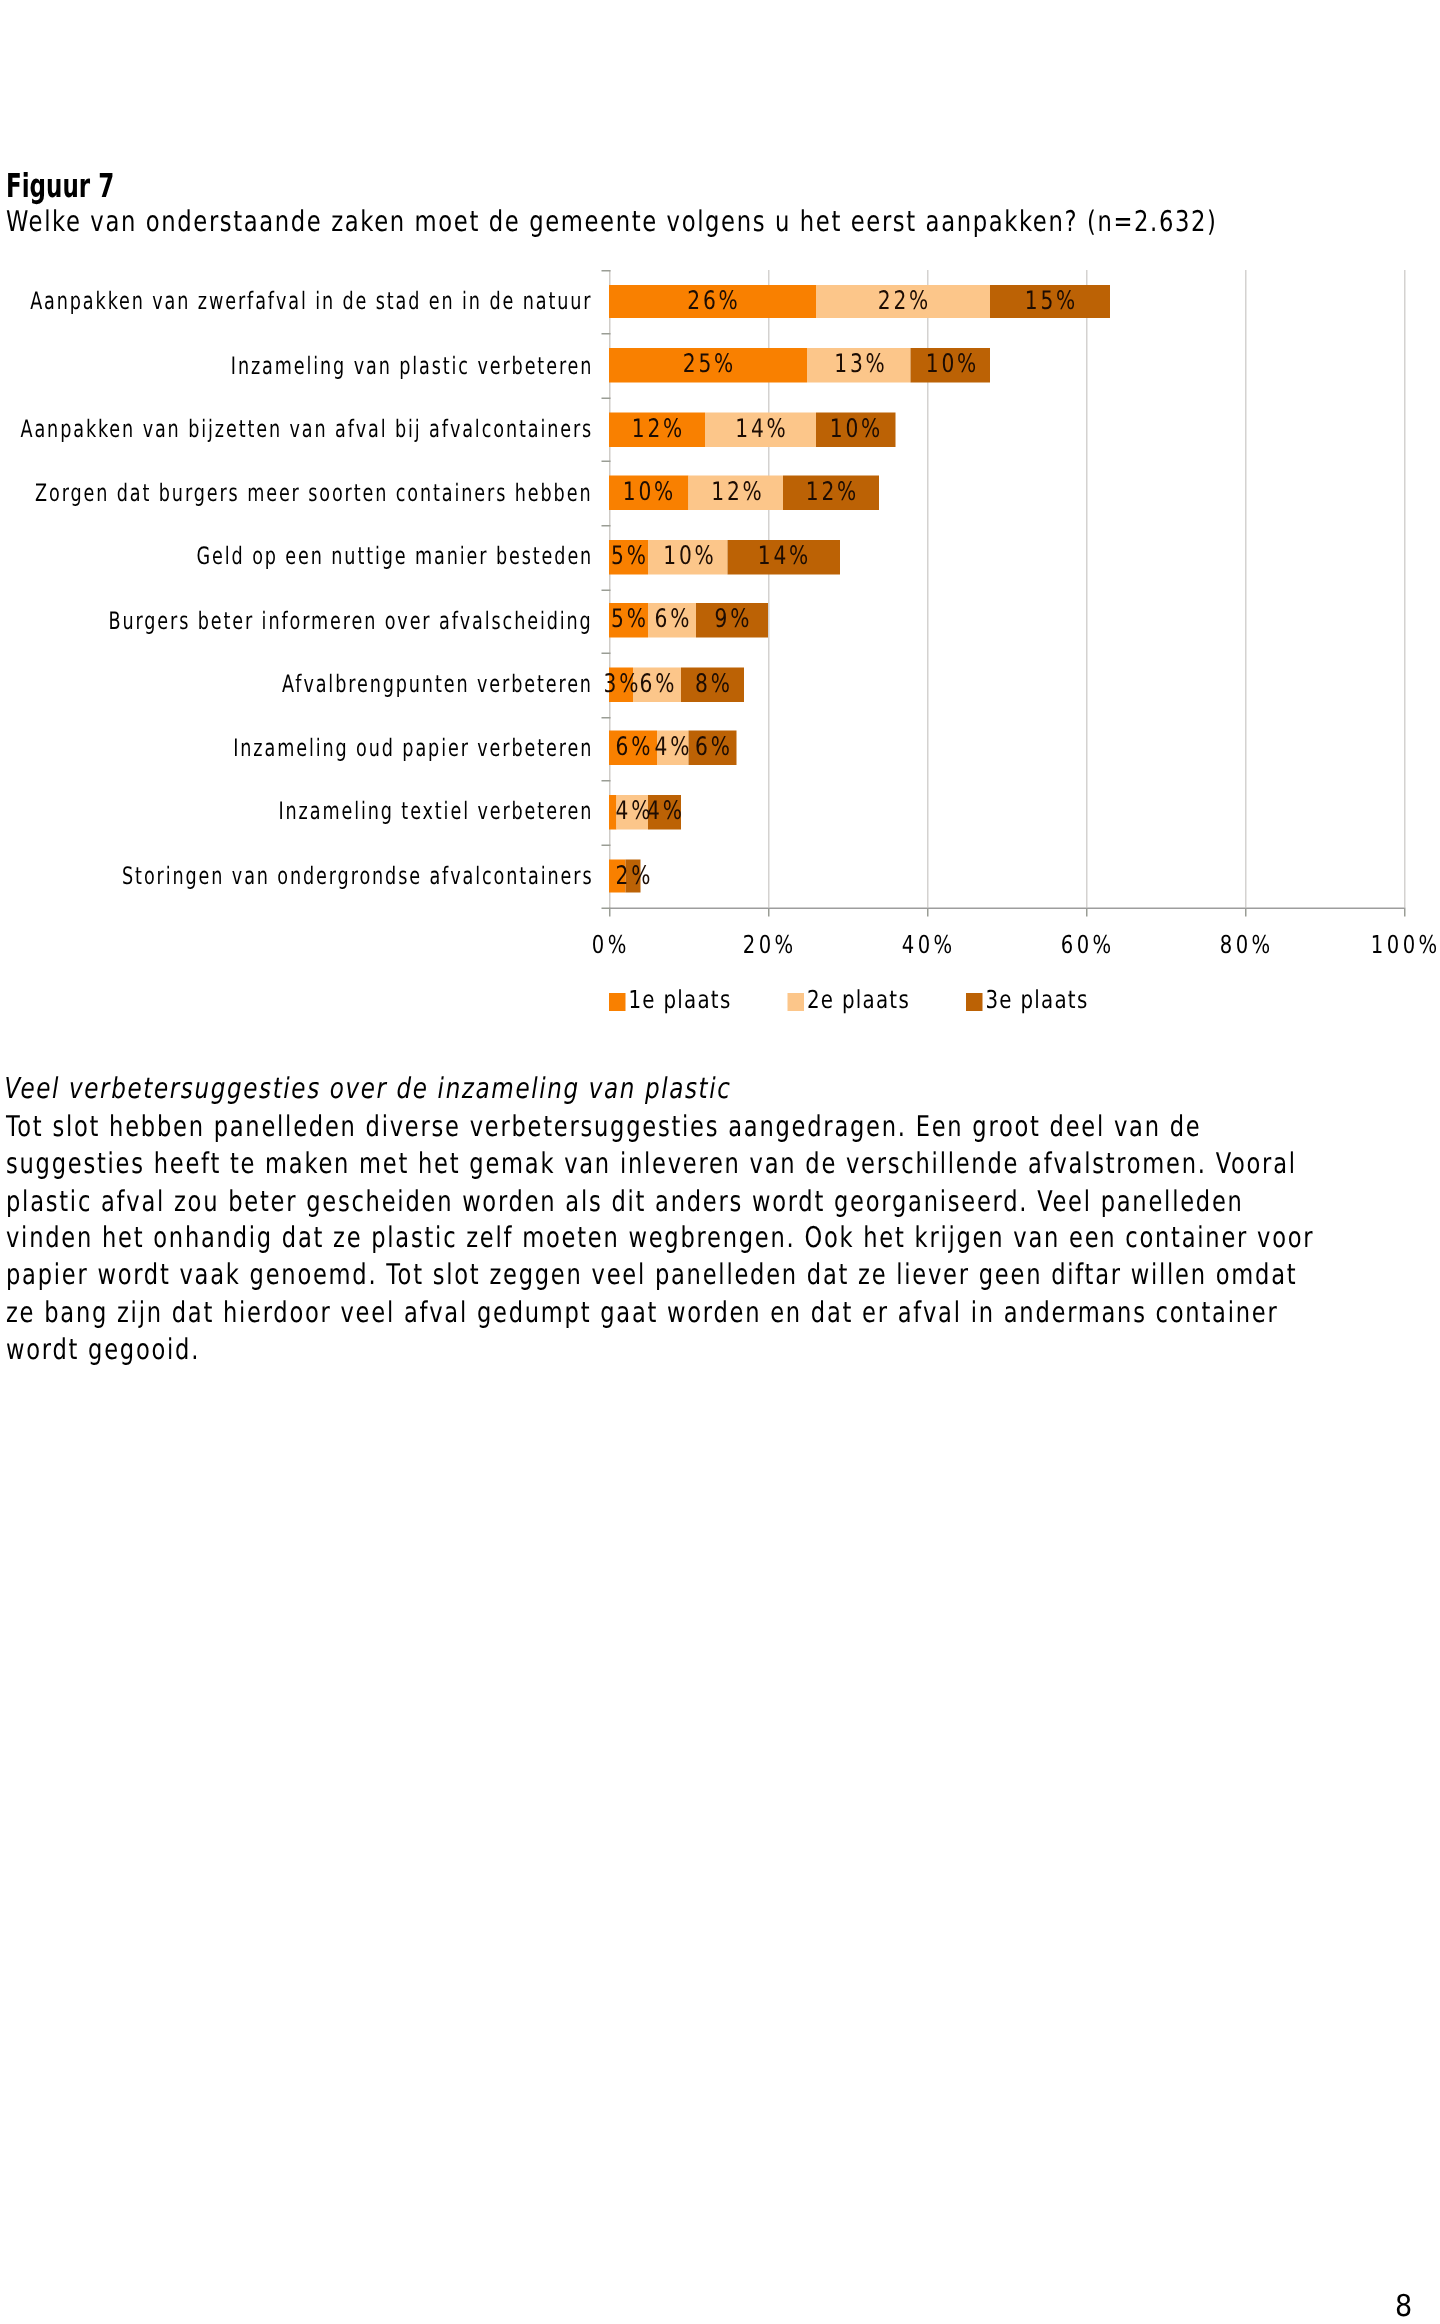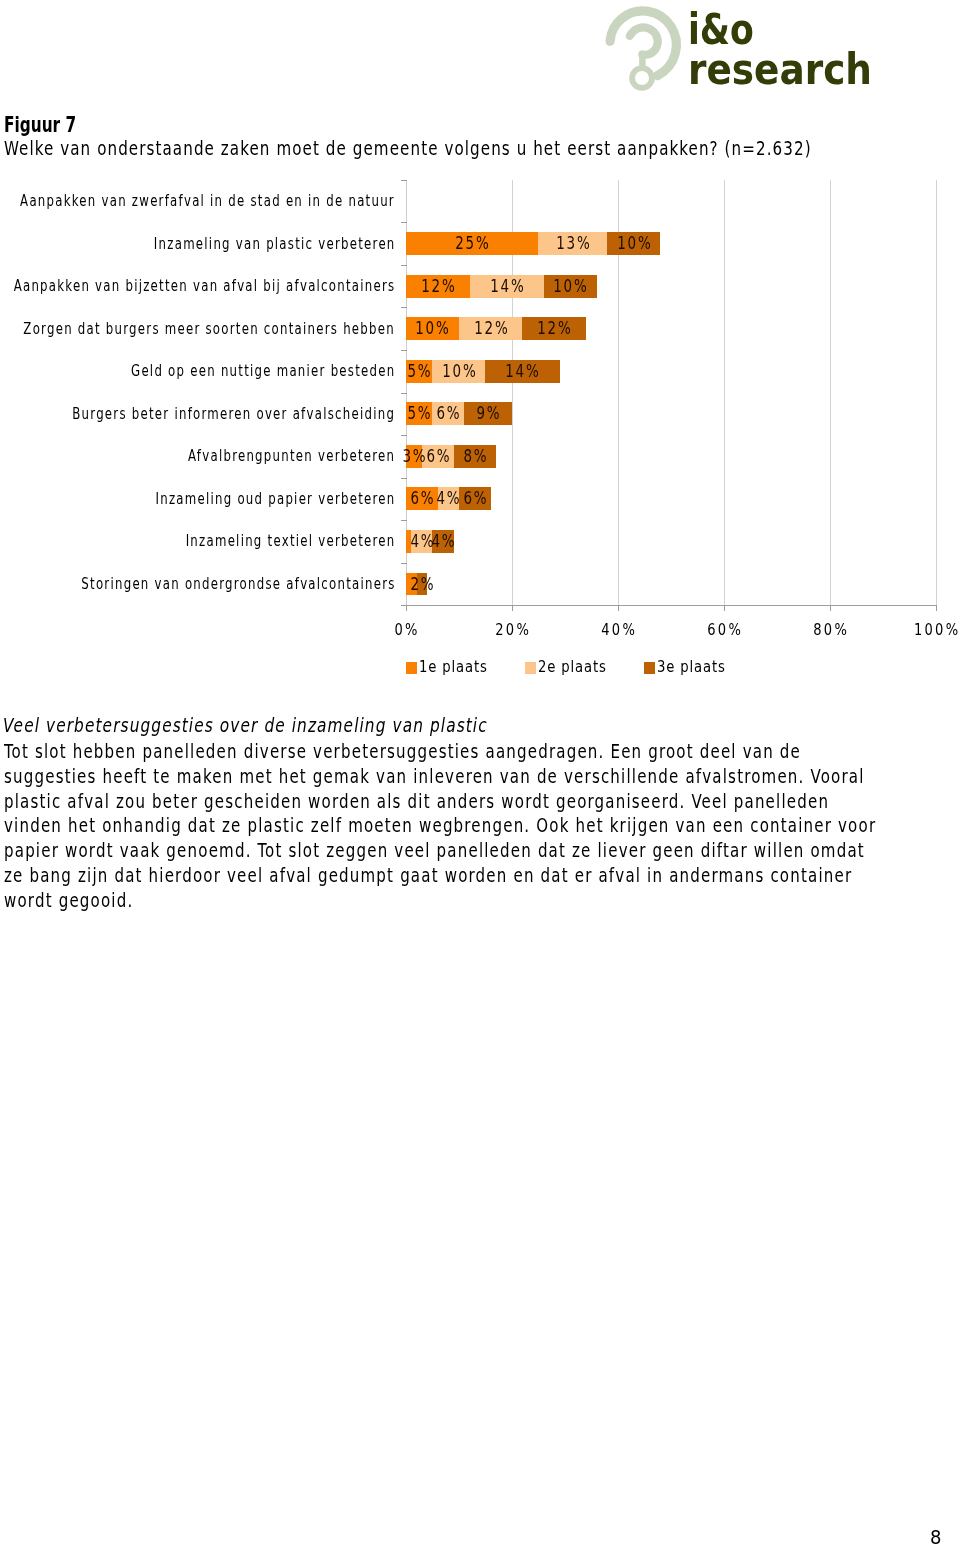--- a/index.html
+++ b/index.html
@@ -59,32 +59,20 @@
          letter-spacing:1.34px;}
   .pline{white-space:nowrap;}
   #pageno{position:absolute;left:0;top:1527px;width:941.5px;text-align:right;
           font-size:20px;line-height:20px;}
 </style>
 </head>
 <body>
 
 <div class="page">
 
-  <div id="logo">
-    <svg id="logo-mark" width="100" height="100" viewBox="0 0 100 100">
-      <g fill="none" stroke="#cad5bf" stroke-linecap="round">
-        <path stroke-width="9.2" d="M 14.07 40.35 A 32.40 32.40 0 0 1 26.26 17.12 A 33.00 33.00 0 0 1 52.13 10.41 A 33.60 33.60 0 0 1 74.89 25.33 A 34.20 34.20 0 0 1 79.21 52.68 A 34.80 34.80 0 0 1 61.55 74.64"></path>
-        <path stroke-width="8.15" stroke-linejoin="round" d="M 33.90 34.79 A 15.18 15.18 0 0 1 42.49 27.26 A 14.72 14.72 0 0 1 53.55 27.85 A 14.28 14.28 0 0 1 60.84 35.73 A 13.82 13.82 0 0 1 60.57 46.13 A 13.38 13.38 0 0 1 53.37 53.16 A 12.92 12.92 0 0 1 46.40 53.40"></path>
-        <path stroke-width="6.5" stroke-linecap="butt" d="M 46.4 50.5 L 46.4 67.0"></path>
-        <circle cx="46.0" cy="77.0" r="9.9" stroke-width="5.8"></circle>
-      </g>
-    </svg>
-    <div id="logo-t1" style="color: rgb(51, 61, 8);">i&amp;o</div>
-    <div id="logo-t2" style="color: rgb(51, 61, 8);">research</div>
-  </div>
 
   <div id="fig-label">Figuur 7</div>
   <div id="fig-caption">Welke van onderstaande zaken moet de gemeente volgens u het eerst aanpakken? (n=2.632)</div>
 
   <div id="chart">
       <div id="axisline-y" style="left:406px;top:179.8px;height:425.4px"></div>
       <div class="gridline" style="left:511.9px;top:179.8px;height:425.4px"></div>
       <div class="gridline" style="left:617.8px;top:179.8px;height:425.4px"></div>
       <div class="gridline" style="left:723.7px;top:179.8px;height:425.4px"></div>
       <div class="gridline" style="left:829.6px;top:179.8px;height:425.4px"></div>
@@ -101,20 +89,28 @@
       <div class="ytick" style="left:401px;top:520.12px"></div>
       <div class="ytick" style="left:401px;top:562.6600000000001px"></div>
       <div class="ytick" style="left:401px;top:605.2px"></div>
       <div class="xtick" style="left:406px;top:606.2px"></div>
       <div class="xtick" style="left:511.9px;top:606.2px"></div>
       <div class="xtick" style="left:617.8px;top:606.2px"></div>
       <div class="xtick" style="left:723.7px;top:606.2px"></div>
       <div class="xtick" style="left:829.6px;top:606.2px"></div>
       <div class="xtick" style="left:935.5px;top:606.2px"></div>
       <div class="catlabel" style="right:564.8px;top:193.17000000000002px">Aanpakken van zwerfafval in de stad en in de natuur</div>
+      <div class="bar" style="left:406px;top:189.67000000000002px;width:529.5px">
+        <div class="seg" style="left:0px;width:137.67000000000002px;background:#f98000"></div>
+        <div class="seg" style="left:137.67000000000002px;width:116.49px;background:#fcc68a"></div>
+        <div class="seg" style="left:254.16px;width:79.425px;background:#bc6205"></div>
+        <div class="seglabel" style="left:68.83500000000001px">26%</div>
+        <div class="seglabel" style="left:195.91500000000002px">22%</div>
+        <div class="seglabel" style="left:293.8725px">15%</div>
+      </div>
       <div class="catlabel" style="right:564.8px;top:235.71px">Inzameling van plastic verbeteren</div>
       <div class="bar" style="left:406px;top:232.21px;width:529.5px">
         <div class="seg" style="left:0px;width:132.375px;background:#f98000"></div>
         <div class="seg" style="left:132.375px;width:68.83500000000001px;background:#fcc68a"></div>
         <div class="seg" style="left:201.21px;width:52.95px;background:#bc6205"></div>
         <div class="seglabel" style="left:66.1875px">25%</div>
         <div class="seglabel" style="left:166.79250000000002px">13%</div>
         <div class="seglabel" style="left:227.685px">10%</div>
       </div>
       <div class="catlabel" style="right:564.8px;top:278.25px">Aanpakken van bijzetten van afval bij afvalcontainers</div>

